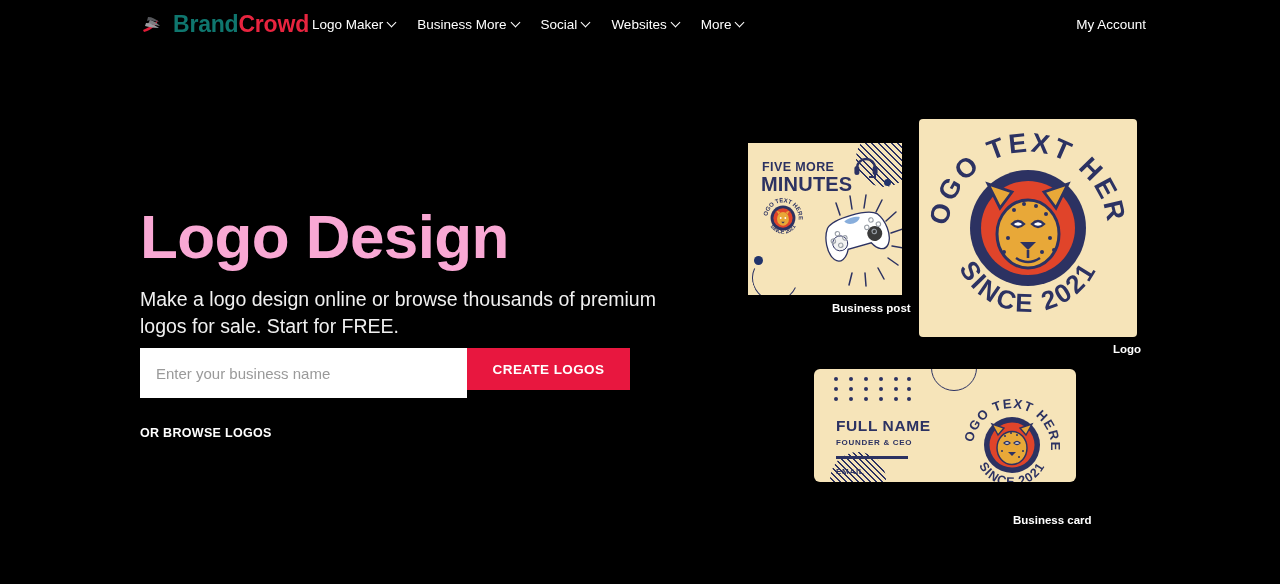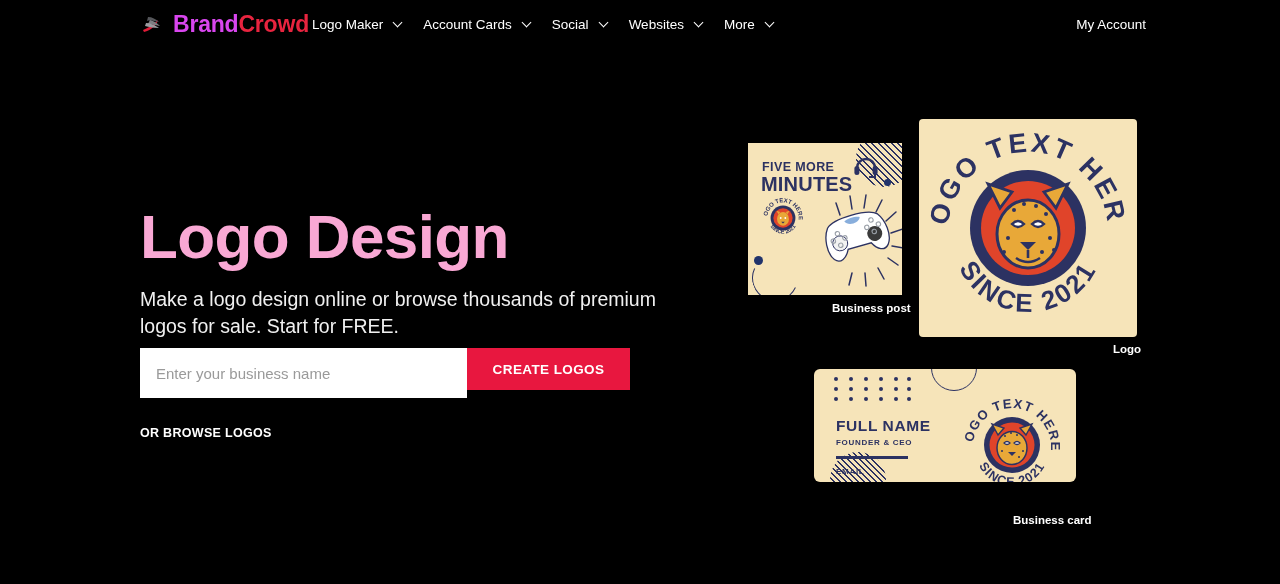--- a/index.html
+++ b/index.html
@@ -9,25 +9,25 @@
     font-family: "Liberation Sans", sans-serif;
     -webkit-font-smoothing: antialiased;
   }
   .page { position: relative; width: 1280px; height: 584px; background: #000; }
 
   
   .header { position: absolute; top: 0; left: 0; width: 1280px; height: 50px; }
   .brand { position: absolute; left: 140px; top: 11px; display: flex; align-items: center; gap: 7px; cursor: pointer; }
   .brand-mark { width: 26px; height: 26px; position: relative; flex: none; }
   .brand-text { font-size: 23px; font-weight: 700; letter-spacing: -0.2px; line-height: 26px; white-space: nowrap; }
-  .brand-text .b1 { color: #d946ef; }
+  .brand-text .b1 { color: #0f766e; }
   .brand-text .b2 { color: #e8243f; }
 
   .nav { position: absolute; left: 312px; top: 0; height: 50px; display: flex; align-items: center; gap: 21px; }
-  .nav-item { display: flex; align-items: center; gap: 11px; color: #ffffff; font-size: 13.5px; line-height: 50px; cursor: pointer; white-space: nowrap; }
+  .nav-item { display: flex; align-items: center; gap: 5px; color: #ffffff; font-size: 13.5px; line-height: 50px; cursor: pointer; white-space: nowrap; }
   .chev { display: inline-block; width: 8px; height: 8px; position: relative; top: -2px; }
   .chev::before { content: ""; position: absolute; left: 0; top: 0; width: 6px; height: 6px;
     border-right: 1.4px solid #fff; border-bottom: 1.4px solid #fff; transform: rotate(45deg); }
   .account { position: absolute; right: 134px; top: 0; height: 50px; line-height: 50px; color: #fff; font-size: 13.5px; cursor: pointer; white-space: nowrap; }
 
   
   .hero { position: absolute; left: 140px; top: 208px; width: 520px; }
   .hero h1 { color: #f9a8d4; font-size: 62px; font-weight: 700; letter-spacing: -0.6px; line-height: 58px; }
   .hero p { color: #f0f0f0; font-size: 19.5px; line-height: 27px; margin-top: 20px; font-weight: 400; }
 
@@ -90,21 +90,21 @@
         <span class="b1">Brand</span><span class="b2">Crowd</span>
       </span>
     </div>
 
     <div class="nav">
       <div class="nav-item">
         <span>Logo Maker</span>
         <span class="chev"></span>
       </div>
       <div class="nav-item">
-        <span>Account Cards</span>
+        <span>Business More</span>
         <span class="chev"></span>
       </div>
       <div class="nav-item">
         <span>Social</span>
         <span class="chev"></span>
       </div>
       <div class="nav-item">
         <span>Websites</span>
         <span class="chev"></span>
       </div>

